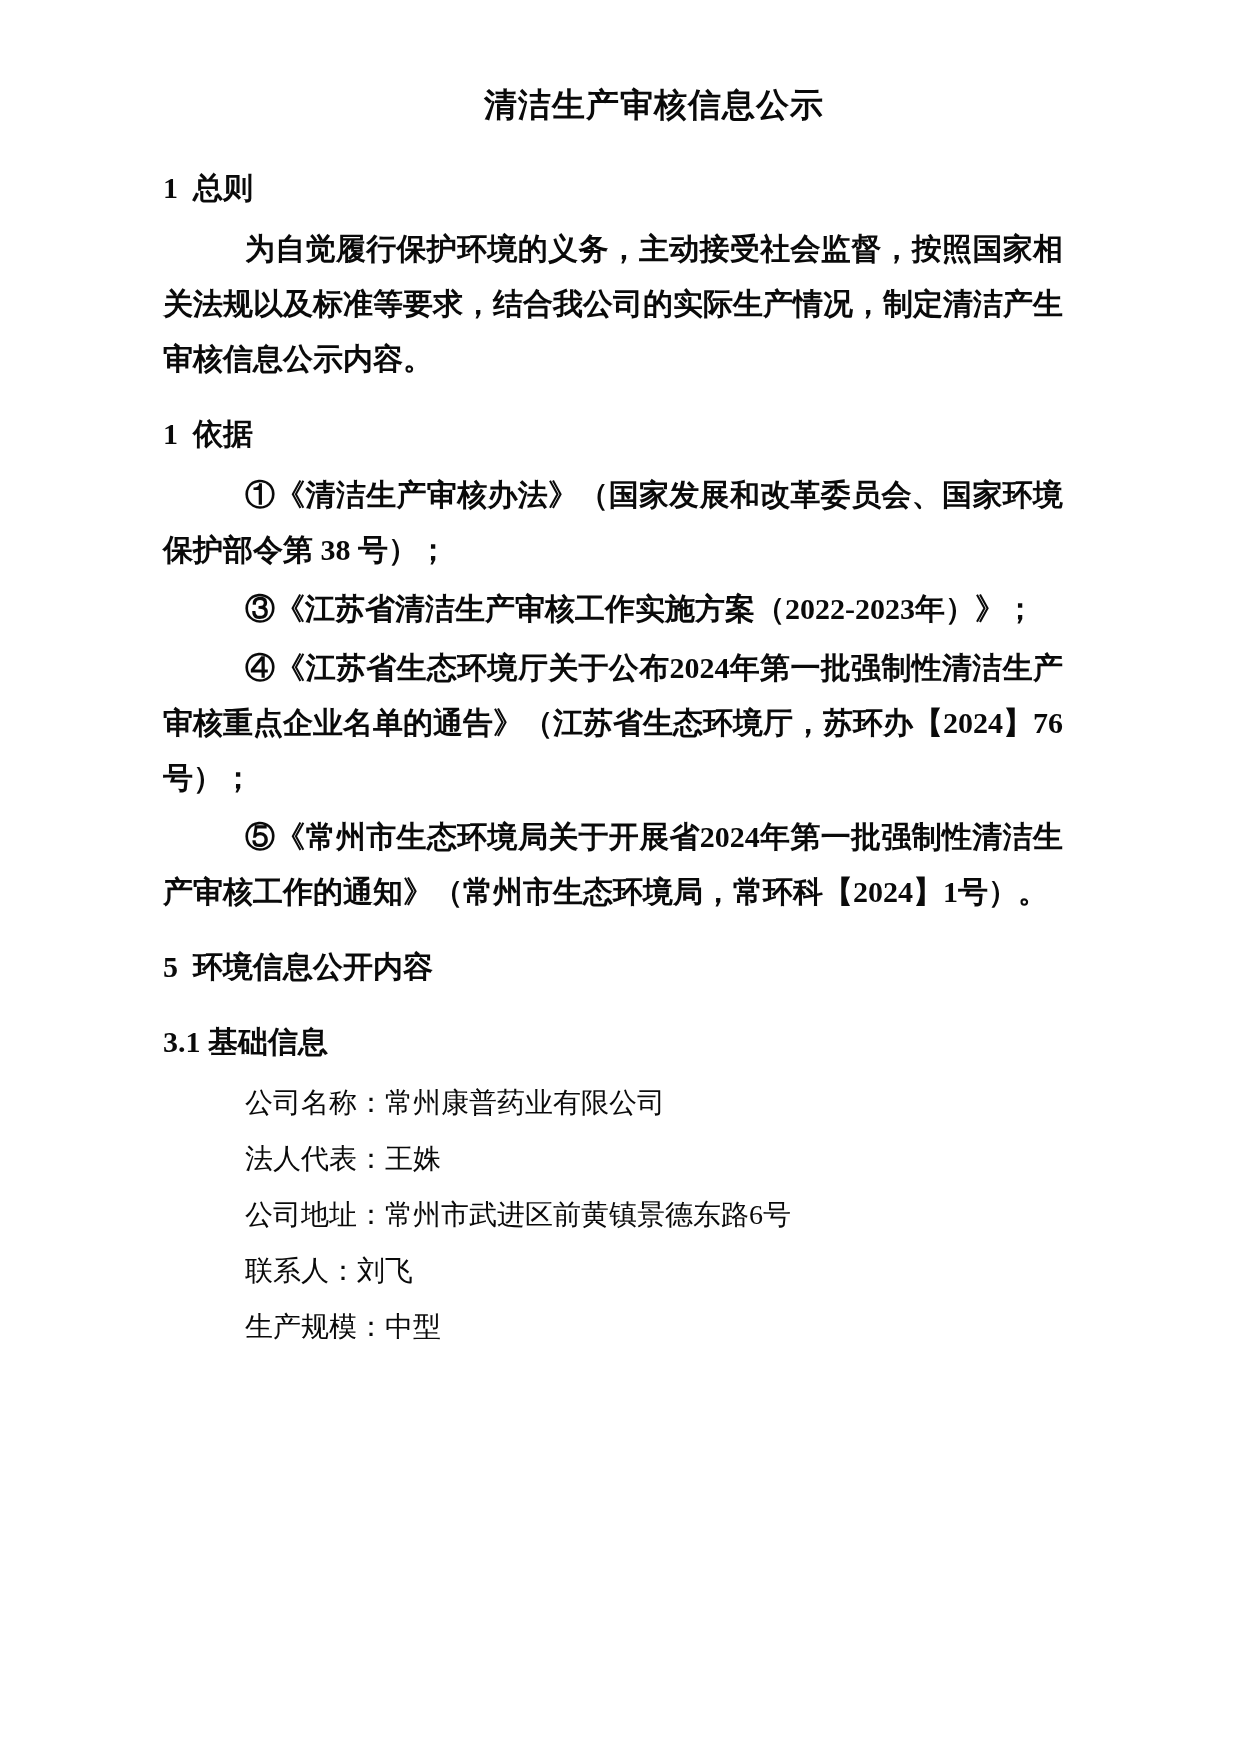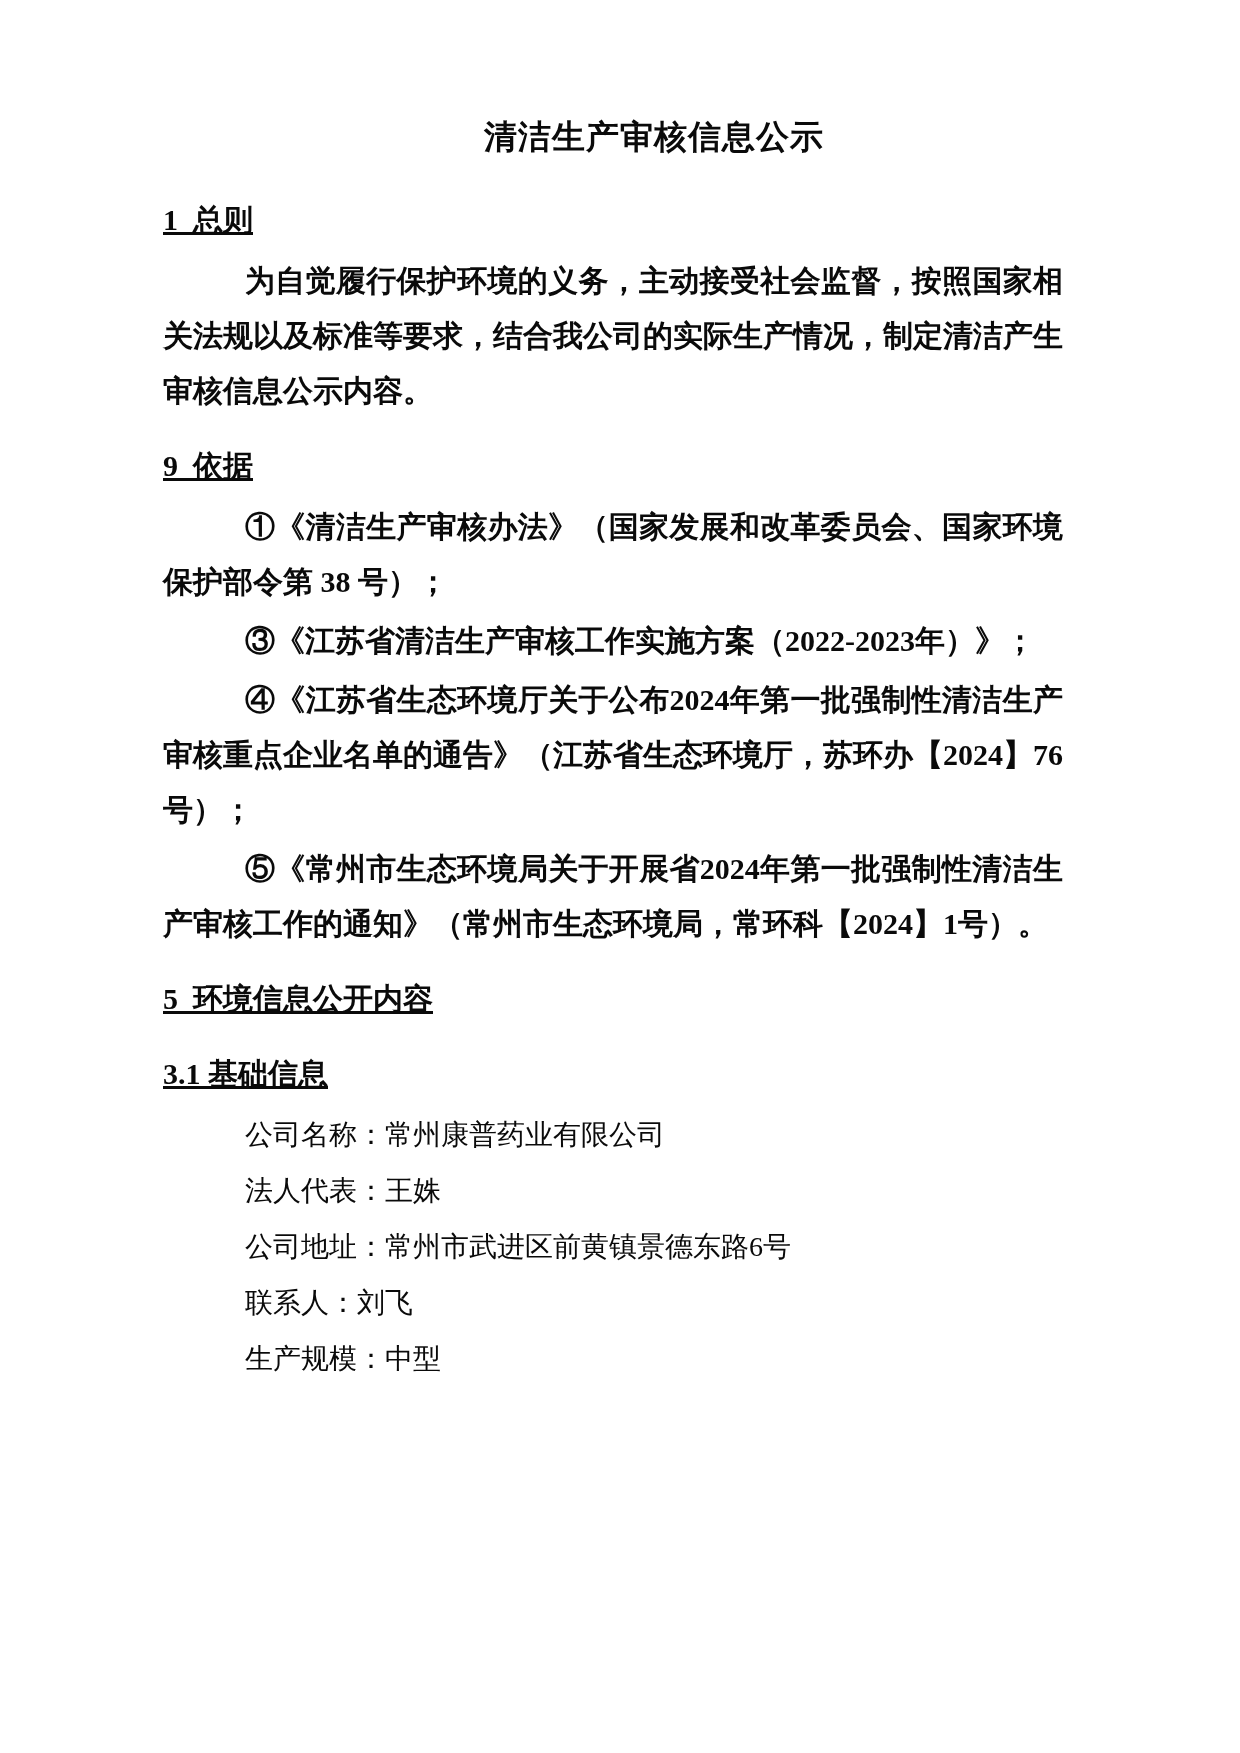--- a/index.html
+++ b/index.html
@@ -6,42 +6,41 @@
     margin: 0;
     padding: 0;
     background: #ffffff;
   }
   .page {
     position: relative;
     width: 1240px;
     height: 1731px;
     background: #ffffff;
     box-sizing: border-box;
-    padding: 114px 177px 0 163px;
+    padding: 82px 177px 0 163px;
     font-family: "Liberation Serif", "DejaVu Serif", serif;
     color: #0a0a0a;
     overflow: hidden;
   }
   .doc-title {
     font-size: 33px;
     font-weight: 700;
     line-height: 46px;
     text-align: center;
     text-indent: 82px;      
     margin: 0 0 32px 0;
     white-space: pre-wrap;
     letter-spacing: 1px;
   }
   .sec-heading, .sub-heading {
     font-size: 30px;
     font-weight: 700;
     line-height: 55px;
     margin: 20px 0 6px 0;
     white-space: pre-wrap;
-    text-decoration: underline;
   }
   .para {
     font-size: 30px;
     line-height: 55px;
     margin: 0 0 4px 0;
     text-align: justify;
     text-indent: 82px;
     font-weight: bold;
   }
   .field {
@@ -58,21 +57,21 @@
 <body>
 
 <div class="page">
 
   <div class="doc-title">清洁生产审核信息公示</div>
 
   <div class="sec-heading">1  总则</div>
 
   <p class="para">为自觉履行保护环境的义务，主动接受社会监督，按照国家相关法规以及标准等要求，结合我公司的实际生产情况，制定清洁产生审核信息公示内容。</p>
 
-  <div class="sec-heading">9  依据</div>
+  <div class="sec-heading">1  依据</div>
 
   <p class="para">①《清洁生产审核办法》（国家发展和改革委员会、国家环境保护部令第 38 号）；</p>
 
 
   <p class="para">③《江苏省清洁生产审核工作实施方案（2022-2023年）》；</p>
 
   <p class="para">④《江苏省生态环境厅关于公布2024年第一批强制性清洁生产审核重点企业名单的通告》（江苏省生态环境厅，苏环办【2024】76 号）；</p>
 
   <p class="para">⑤《常州市生态环境局关于开展省2024年第一批强制性清洁生产审核工作的通知》（常州市生态环境局，常环科【2024】1号）。</p>
 

